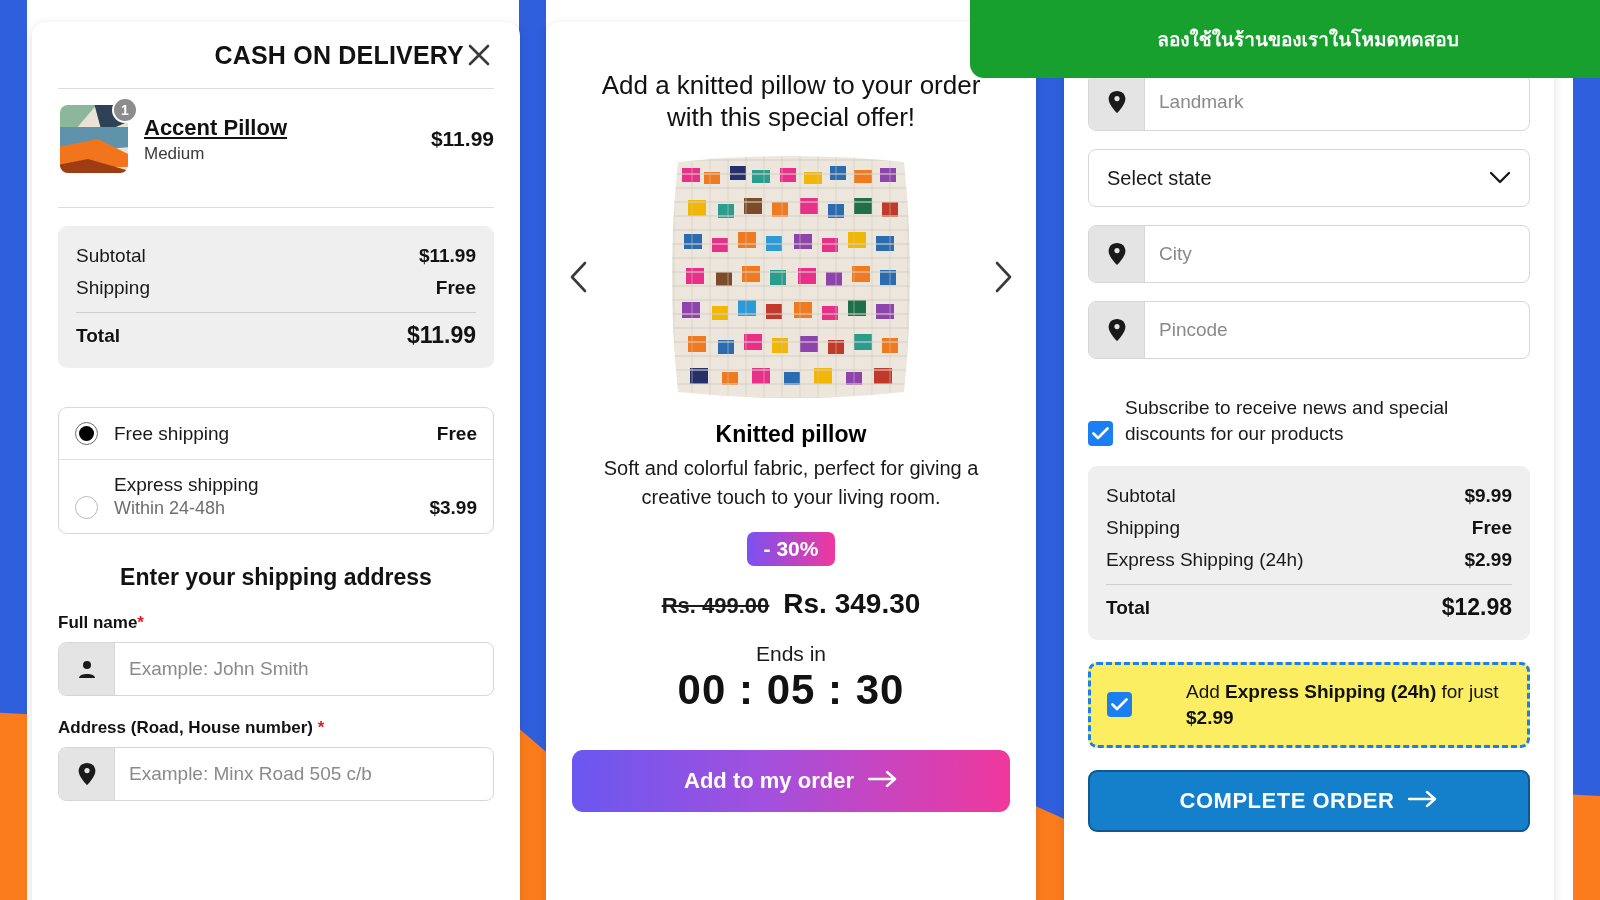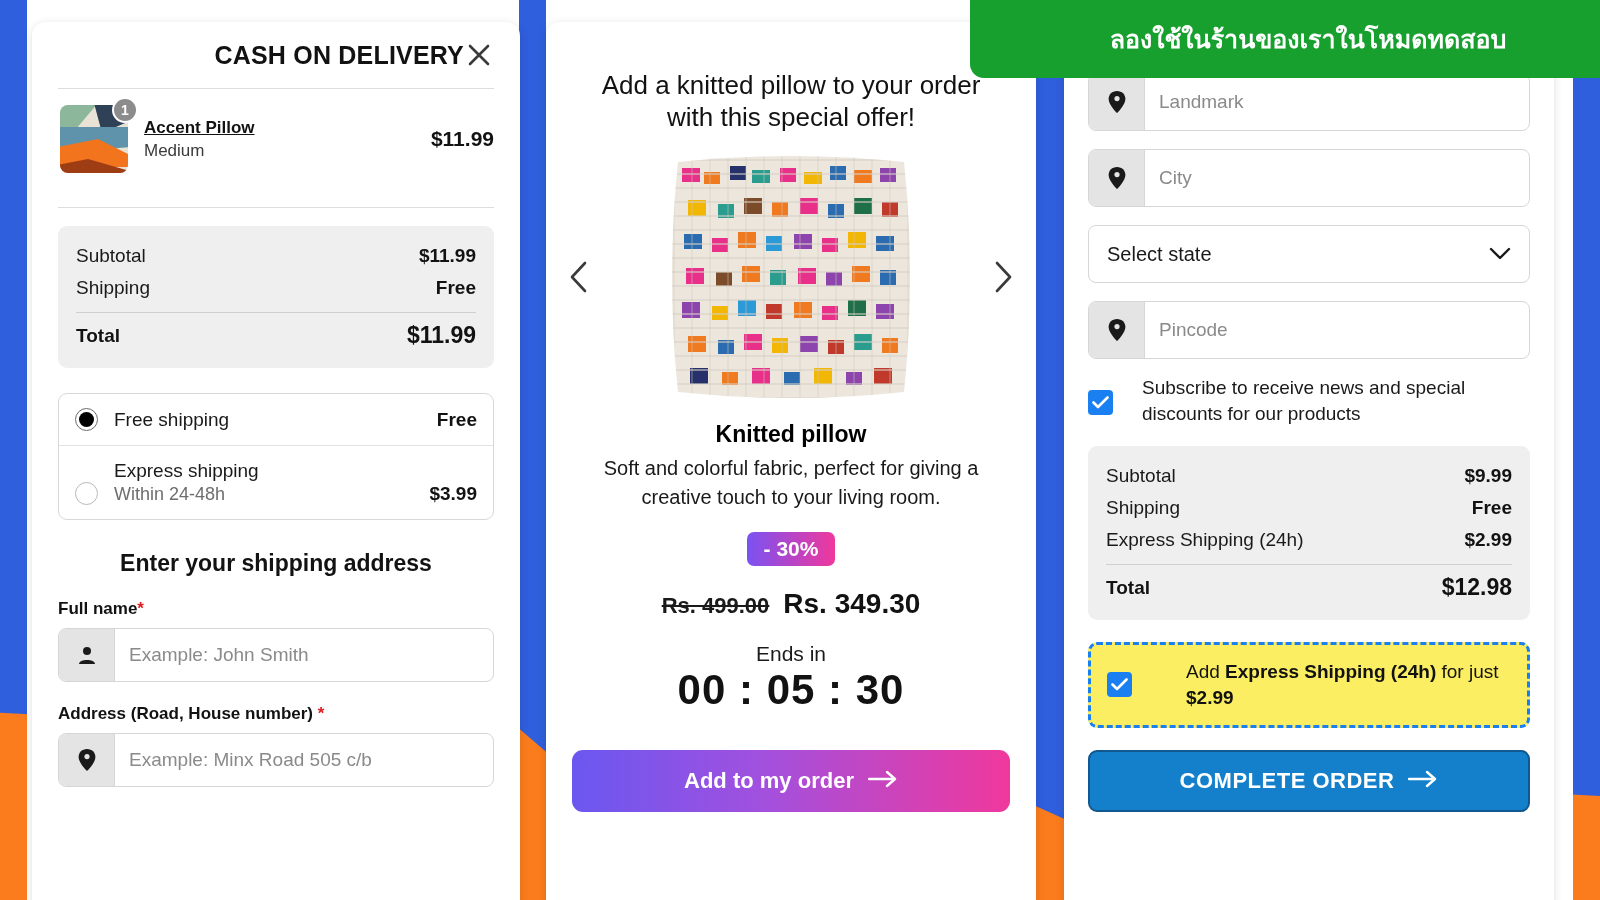--- a/index.html
+++ b/index.html
@@ -59,33 +59,33 @@
   .thumb-wrap { position: relative; width: 72px; height: 72px; flex: 0 0 72px; }
   .thumb { width: 72px; height: 72px; border-radius: 4px; overflow: hidden; position: relative; }
   .qty-badge {
     position: absolute; right: -8px; top: -6px;
     width: 26px; height: 26px; border-radius: 50%;
     background: #8c8c8c; color: #fff; font-size: 14px; font-weight: 600;
     display:flex; align-items:center; justify-content:center;
     border: 2px solid #fff;
   }
   .prod-meta { flex: 1; }
-  .prod-name { font-size: 17px; font-weight: 700; text-decoration: underline; color: #121212; }
+  .prod-name { font-size: 22px; font-weight: 700; text-decoration: underline; color: #121212; }
   .prod-variant { font-size: 17px; color: #3b3b3b; margin-top: 3px; }
   .prod-price { font-size: 21px; font-weight: 700; color: #121212; }
 
   .summary-box { background: #efefef; border-radius: 9px; padding: 14px 18px 14px 18px; margin-top: 4px; }
   .sum-row { display:flex; justify-content: space-between; align-items:center; padding: 5px 0; }
   .sum-label { font-size: 19px; color: #1a1a1a; }
   .sum-value { font-size: 19px; font-weight: 700; color: #121212; }
   .sum-div { height: 1px; background: #cfcfcf; margin: 8px 0 4px 0; }
   .sum-total-label { font-size: 19px; font-weight: 700; color: #121212; }
   .sum-total-value { font-size: 23px; font-weight: 700; color: #121212; }
 
-  .ship-box { border: 1px solid #d8d8d8; border-radius: 9px; margin-top: 25px; overflow: hidden; }
+  .ship-box { border: 1px solid #d8d8d8; border-radius: 9px; margin-top: 39px; overflow: hidden; }
   .ship-row { display:flex; align-items:center; gap: 16px; padding: 14px 16px; }
   .ship-row + .ship-row { border-top: 1px solid #e2e2e2; align-items: flex-end; }
   .radio { width: 23px; height: 23px; border-radius: 50%; border: 1.5px solid #b9b9b9; flex:0 0 23px; position: relative; }
   .radio.on { border-color: #6b6b6b; }
   .radio.on::after {
     content:""; position:absolute; left:3px; top:3px; width:15px; height:15px;
     border-radius:50%; background:#000;
   }
   .ship-text { flex:1; }
   .ship-name { font-size: 19px; color: #1a1a1a; }
@@ -136,21 +136,21 @@
   }
 
   
   .rc-pad { padding: 0 24px; }
   .rc-field { margin-top: 18px; }
   .select-group {
     display:flex; align-items:center; justify-content:space-between;
     border: 1px solid #d6d6d6; border-radius: 8px; height: 58px; padding: 0 18px;
     font-size: 20px; color:#1a1a1a; background:#fff;
   }
-  .sub-row { display:flex; gap: 29px; align-items:center; margin-top: 16px; padding-right: 10px; }
+  .sub-row { display:flex; gap: 12px; align-items:flex-end; margin-top: 36px; padding-right: 10px; }
   .chk {
     width: 25px; height: 25px; border-radius: 4px; background:#1a7ff0; flex:0 0 25px;
     display:flex; align-items:center; justify-content:center; margin-top: 3px;
   }
   .chk svg { display:block; }
   .sub-text { font-size: 19px; line-height: 1.35; color:#1a1a1a; }
 
   .rsummary { background:#efefef; border-radius: 9px; padding: 14px 18px; margin-top: 20px; }
 
   .upsell {
@@ -165,21 +165,21 @@
     border: 2px solid #10588f;
     color:#fff; font-size: 22px; font-weight:700; letter-spacing: .5px;
     display:flex; align-items:center; justify-content:center; gap: 14px; cursor:pointer;
   }
 
   
   .test-banner {
     position: absolute; left: 970px; top: 0; width: 630px; height: 78px;
     background: #17a02e; border-bottom-left-radius: 14px; border-bottom-right-radius: 0;
     display:flex; align-items:center; justify-content:center;
-    color:#fff; font-size: 25px; font-weight: 700; z-index: 5;
+    color:#fff; font-size: 19px; font-weight: 700; z-index: 5;
     font-family: "DejaVu Sans", "Liberation Sans", sans-serif;
     padding-left: 46px;
   }
 </style>
 </head>
 <body>
 
 <div class="bg-layer">
   <div class="bg-blue"></div>
   <div class="bg-orange"></div>
@@ -458,39 +458,39 @@
       <div class="input-icon">
         <svg width="20" height="24" viewBox="0 0 20 24">
           <path d="M10 1 C5 1 1.6 4.6 1.6 9 C1.6 15 10 23 10 23 C10 23 18.4 15 18.4 9 C18.4 4.6 15 1 10 1 Z" fill="#1a1a1a"></path>
           <circle cx="10" cy="8.6" r="2.6" fill="#e4e4e4"></circle>
         </svg>
       </div>
       <div class="input-field">Landmark</div>
     </div>
 
     <div class="rc-field">
+      <div class="select-group">
+        <span>Select state</span>
+        <span>
+          <svg width="22" height="14" viewBox="0 0 22 14">
+            <path d="M2 2 L11 11 L20 2" stroke="#1a1a1a" stroke-width="2.4" fill="none" stroke-linecap="round" stroke-linejoin="round"></path>
+          </svg>
+        </span>
+      </div>
+    </div>
+
+    <div class="rc-field">
       <div class="input-group" style="height:58px;">
         <div class="input-icon">
           <svg width="20" height="24" viewBox="0 0 20 24">
             <path d="M10 1 C5 1 1.6 4.6 1.6 9 C1.6 15 10 23 10 23 C10 23 18.4 15 18.4 9 C18.4 4.6 15 1 10 1 Z" fill="#1a1a1a"></path>
             <circle cx="10" cy="8.6" r="2.6" fill="#e4e4e4"></circle>
           </svg>
         </div>
         <div class="input-field">City</div>
-      </div>
-    </div>
-
-    <div class="rc-field">
-      <div class="select-group">
-        <span>Select state</span>
-        <span>
-          <svg width="22" height="14" viewBox="0 0 22 14">
-            <path d="M2 2 L11 11 L20 2" stroke="#1a1a1a" stroke-width="2.4" fill="none" stroke-linecap="round" stroke-linejoin="round"></path>
-          </svg>
-        </span>
       </div>
     </div>
 
     <div class="rc-field">
       <div class="input-group" style="height:58px;">
         <div class="input-icon">
           <svg width="20" height="24" viewBox="0 0 20 24">
             <path d="M10 1 C5 1 1.6 4.6 1.6 9 C1.6 15 10 23 10 23 C10 23 18.4 15 18.4 9 C18.4 4.6 15 1 10 1 Z" fill="#1a1a1a"></path>
             <circle cx="10" cy="8.6" r="2.6" fill="#e4e4e4"></circle>
           </svg>

